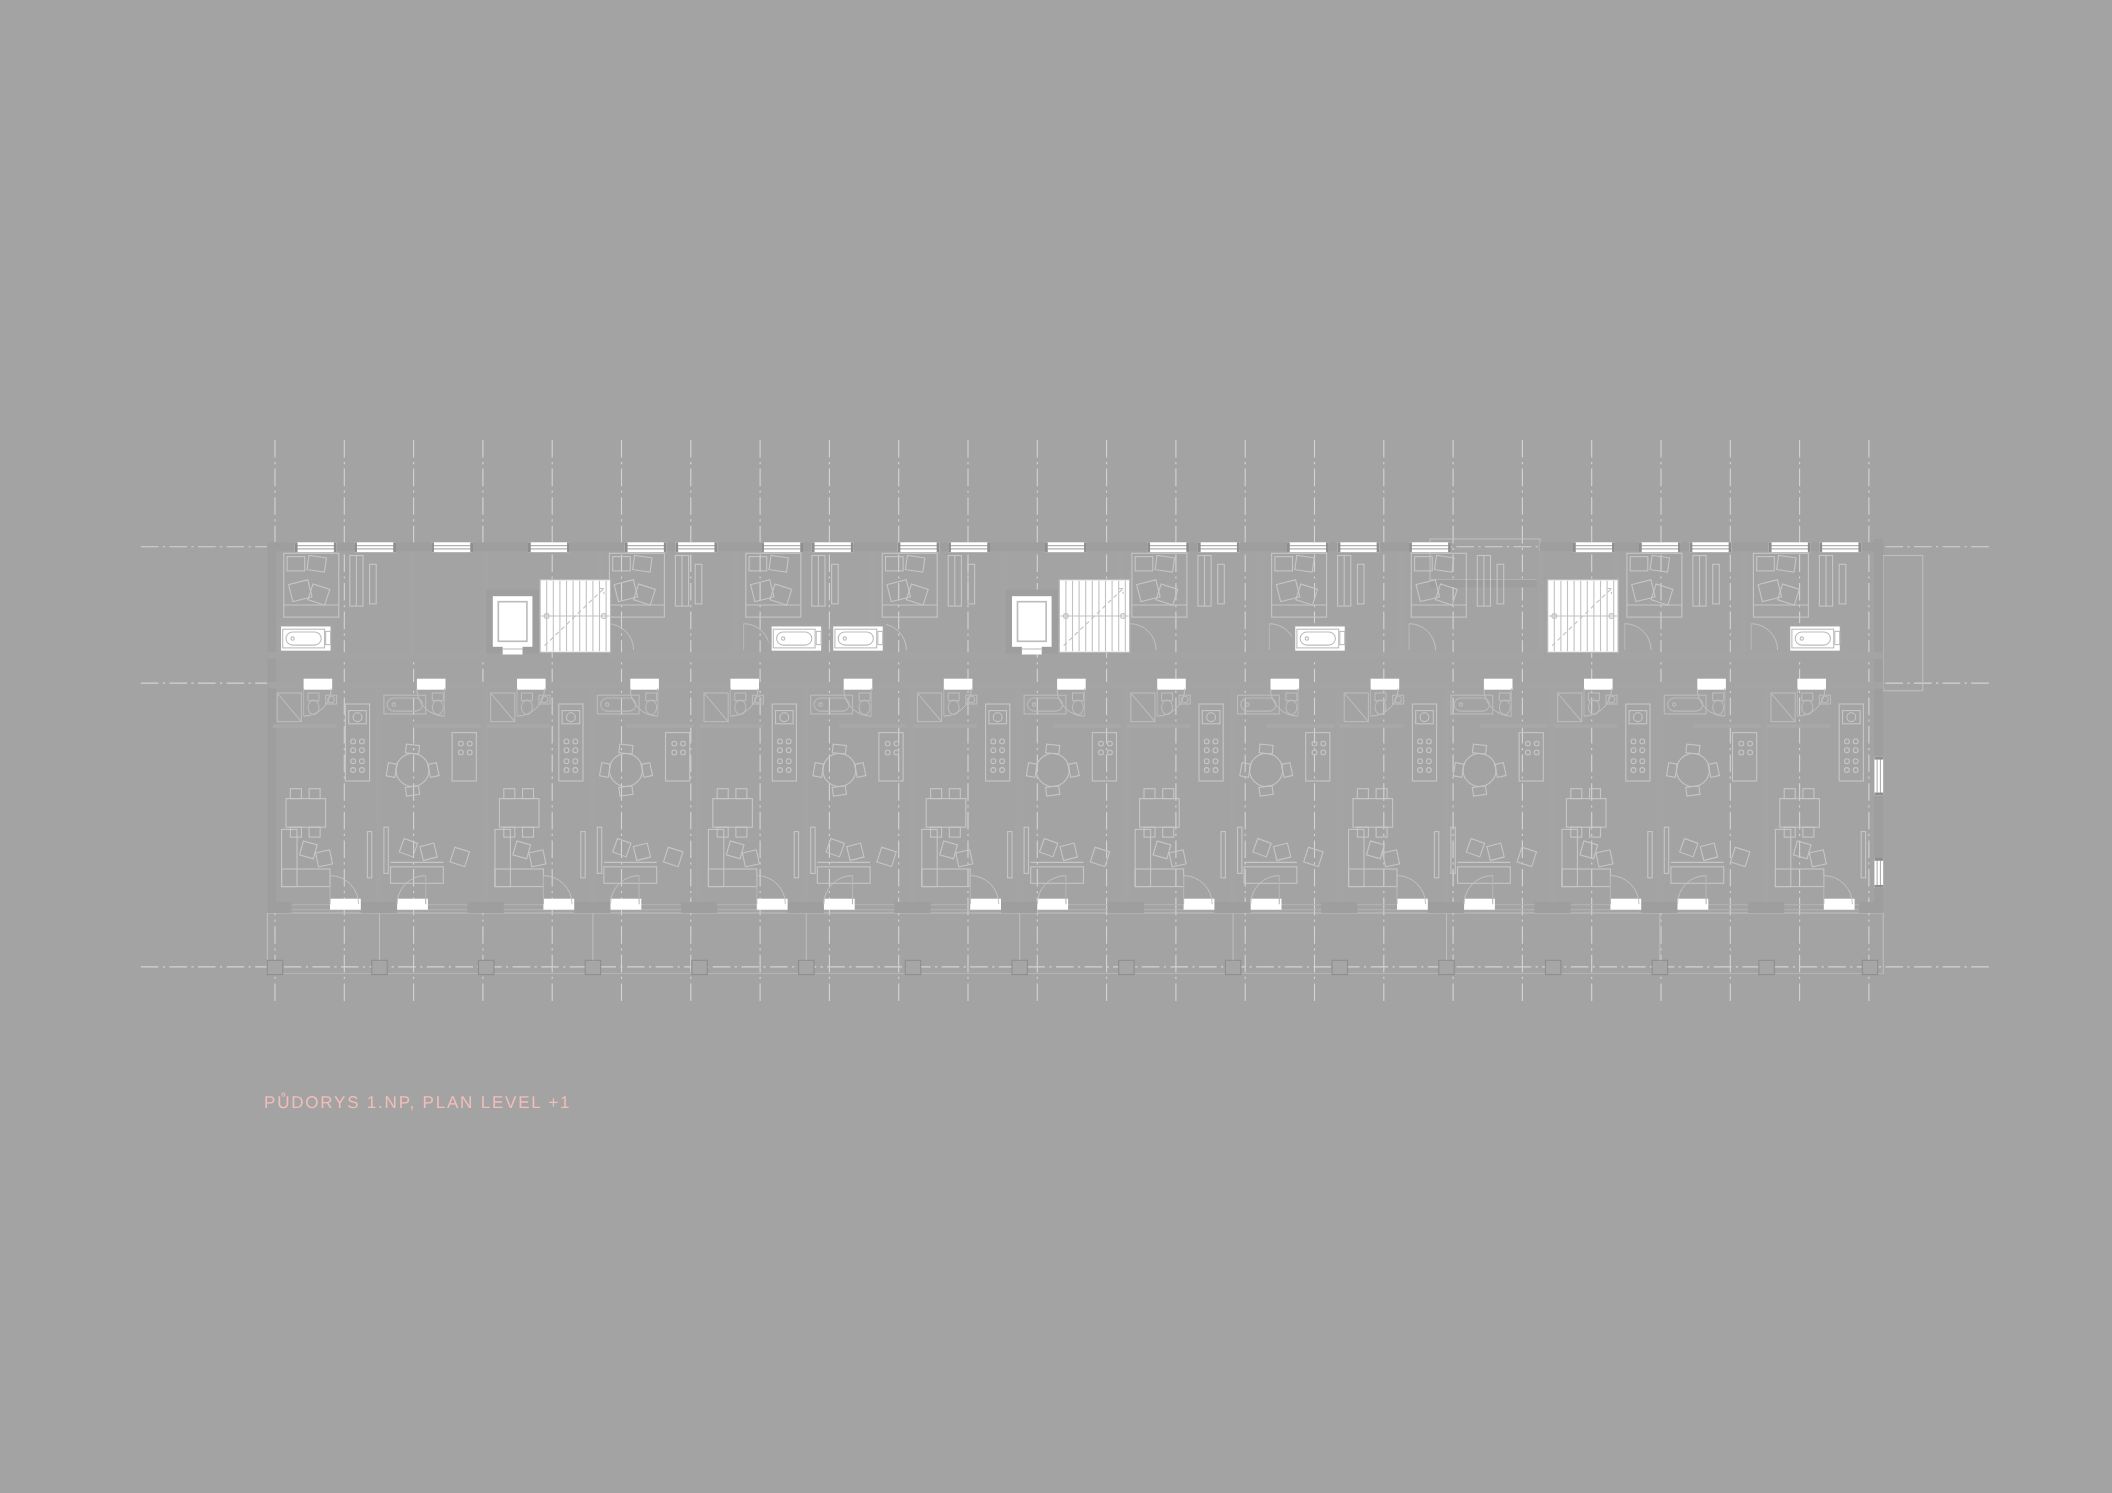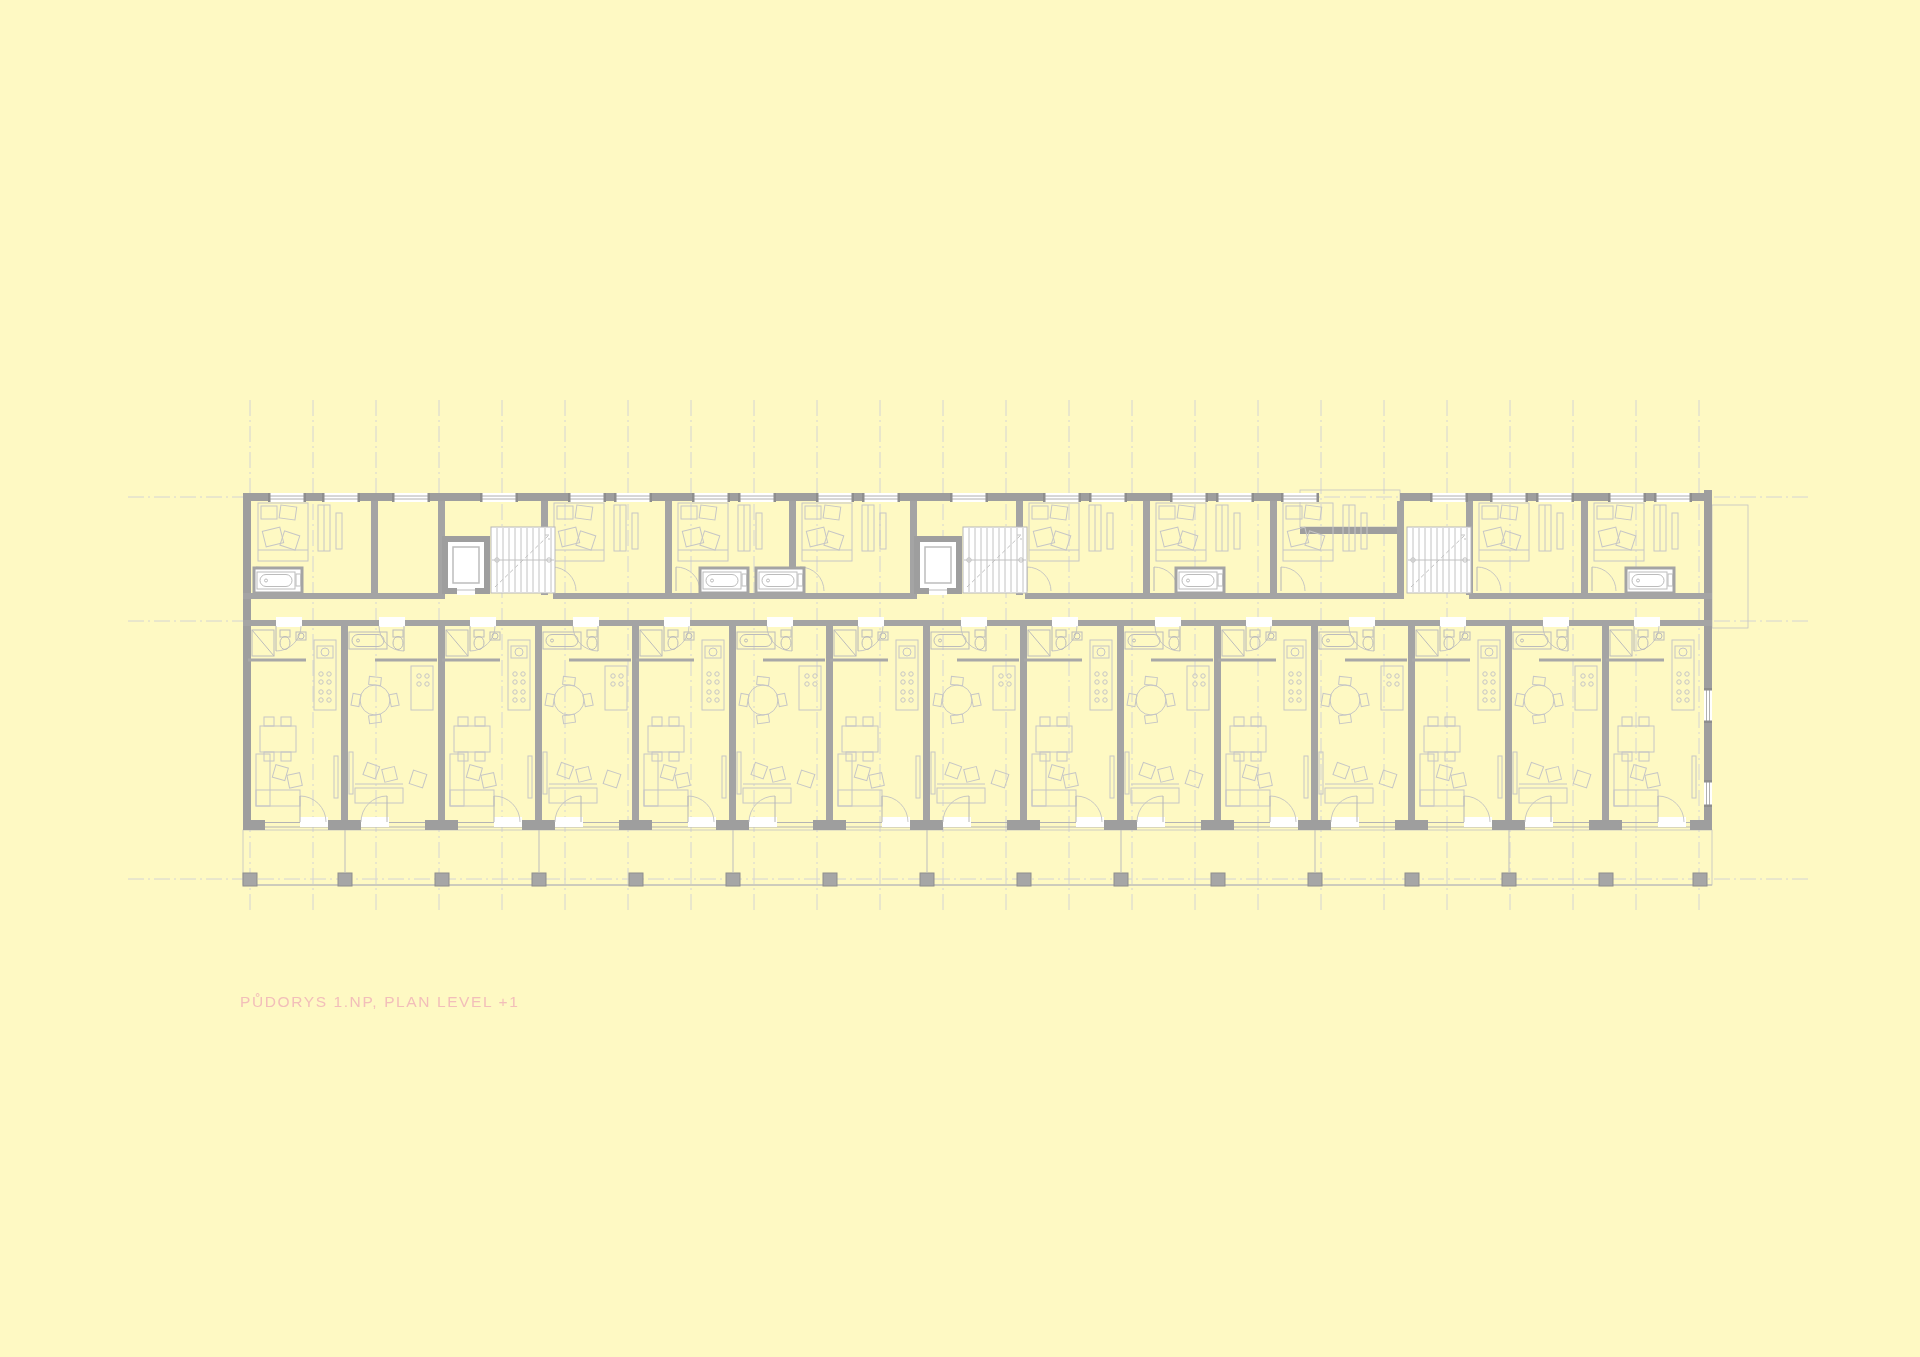--- a/index.html
+++ b/index.html
@@ -1,16 +1,16 @@
 <!DOCTYPE html>
 <html><head>
 <meta charset="utf-8">
 <style>
   html,body{margin:0;padding:0;background:#ffffff;}
-  .canvas{position:relative;width:1920px;height:1357px;background:#fef9c3;overflow:hidden;
+  .canvas{position:relative;width:1920px;height:1357px;background:#a3a3a3;overflow:hidden;
           font-family:"Liberation Sans", sans-serif;}
   svg{position:absolute;left:0;top:0;}
   .axis{stroke:#d4d4d4;stroke-width:1;stroke-dasharray:16 4 2 4;fill:none;}
   .fix{stroke:#c6c6c6;stroke-width:1;fill:none;}
   .fixd{stroke:#bcbcbc;stroke-width:1;fill:none;}
   .arc{stroke:#c2c2c2;stroke-width:0.9;fill:none;}
   .leaf{stroke:#b6b6b6;stroke-width:1;fill:none;}
   .wallmain{fill:#9e9e9e;}
   .wallmid{fill:#a4a4a4;}
   .wall2t{stroke:#a8a8a8;stroke-width:3;fill:none;}

